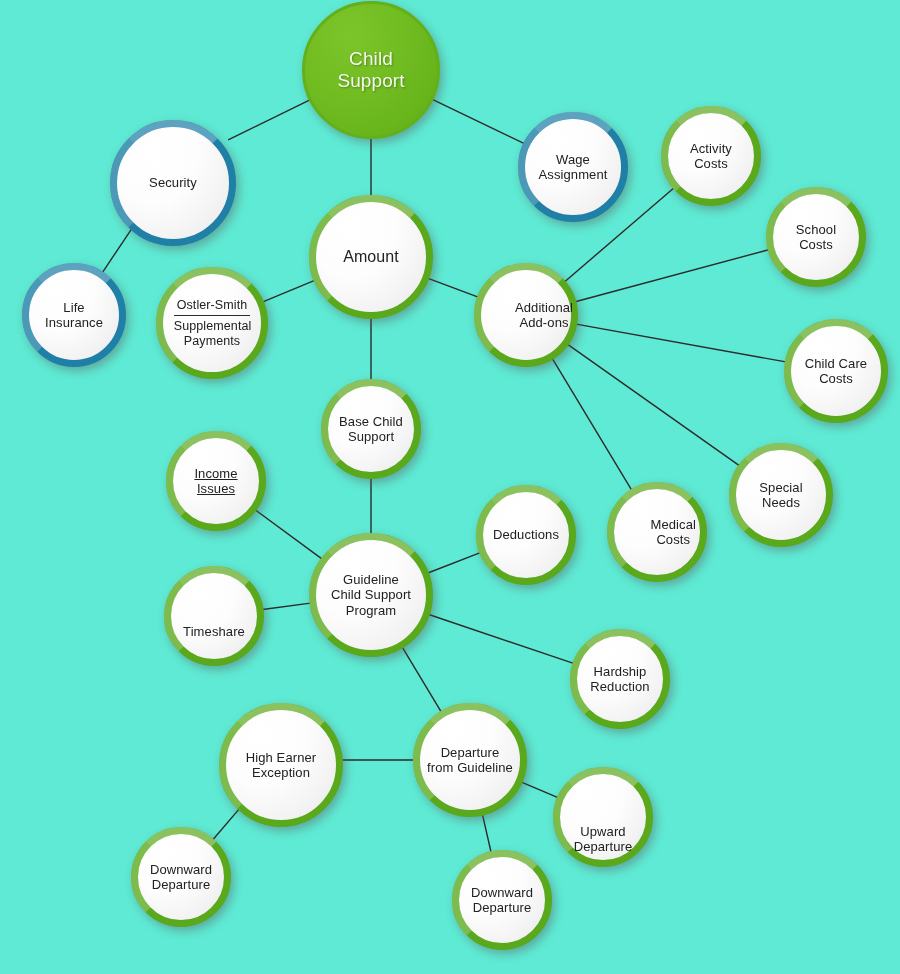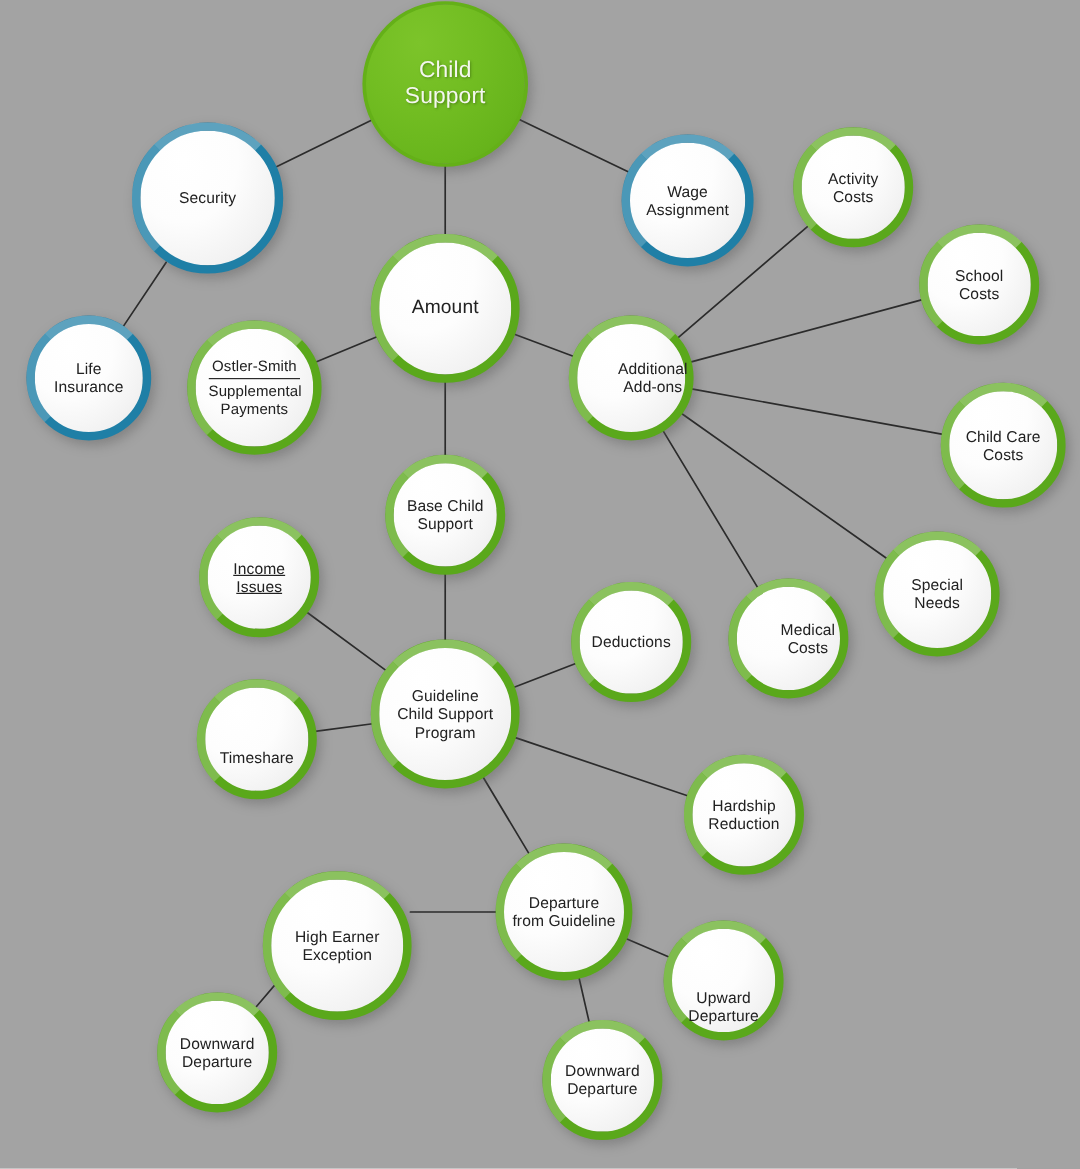--- a/index.html
+++ b/index.html
@@ -8,21 +8,21 @@
     padding: 0;
     background: #ffffff;
   }
   body {
     font-family: "Liberation Sans", sans-serif;
   }
   #canvas {
     position: relative;
     width: 900px;
     height: 974px;
-    background: #a3a3a3;
+    background: #5eead4;
     overflow: hidden;
   }
   #edges {
     position: absolute;
     left: 0;
     top: 0;
     width: 900px;
     height: 974px;
     z-index: 1;
     pointer-events: none;
@@ -135,21 +135,21 @@
       <line x1="414.00" y1="760.00" x2="342.00" y2="760.00" stroke="#2b2b2b" stroke-width="1.4" stroke-linecap="round"></line>
       <line x1="521.47" y1="782.06" x2="557.96" y2="797.70" stroke="#2b2b2b" stroke-width="1.4" stroke-linecap="round"></line>
       <line x1="482.48" y1="814.59" x2="491.08" y2="852.23" stroke="#2b2b2b" stroke-width="1.4" stroke-linecap="round"></line>
       <line x1="241.37" y1="806.37" x2="212.84" y2="839.75" stroke="#2b2b2b" stroke-width="1.4" stroke-linecap="round"></line>
     </svg>
   <div id="nodes">
       <div class="node root" style="left: 302px; top: 1px; width: 138px; height: 138px;">
         <span class="label" style="font-size: 19px;">Child
 Support</span>
       </div>
-      <div class="node ring blue" style="left: 110px; top: 102px; width: 126px; height: 126px;">
+      <div class="node ring blue" style="left: 110px; top: 120px; width: 126px; height: 126px;">
         <span class="label" style="font-size: 13px;">Security</span>
       </div>
       <div class="node ring blue" style="left: 22px; top: 263px; width: 104px; height: 104px;">
         <span class="label" style="font-size: 13px;">Life
 Insurance</span>
       </div>
       <div class="node ring blue" style="left: 518px; top: 112px; width: 110px; height: 110px;">
         <span class="label" style="font-size: 13px;">Wage
 Assignment</span>
       </div>
@@ -204,21 +204,21 @@
         <span class="label" style="font-size: 13px;">Deductions</span>
       </div>
       <div class="node ring green" style="left: 570px; top: 629px; width: 100px; height: 100px;">
         <span class="label" style="font-size: 13px;">Hardship
 Reduction</span>
       </div>
       <div class="node ring green" style="left: 413px; top: 703px; width: 114px; height: 114px;">
         <span class="label" style="font-size: 13px;">Departure
 from Guideline</span>
       </div>
-      <div class="node ring green" style="left: 219px; top: 726px; width: 124px; height: 124px;">
+      <div class="node ring green" style="left: 219px; top: 703px; width: 124px; height: 124px;">
         <span class="label" style="font-size: 13px;">High Earner
 Exception</span>
       </div>
       <div class="node ring green" style="left: 131px; top: 827px; width: 100px; height: 100px;">
         <span class="label" style="font-size: 13px;">Downward
 Departure</span>
       </div>
       <div class="node ring green" style="left: 553px; top: 767px; width: 100px; height: 100px;">
         <span class="label" style="font-size: 13px; margin-top: 44px;">Upward
 Departure</span>

